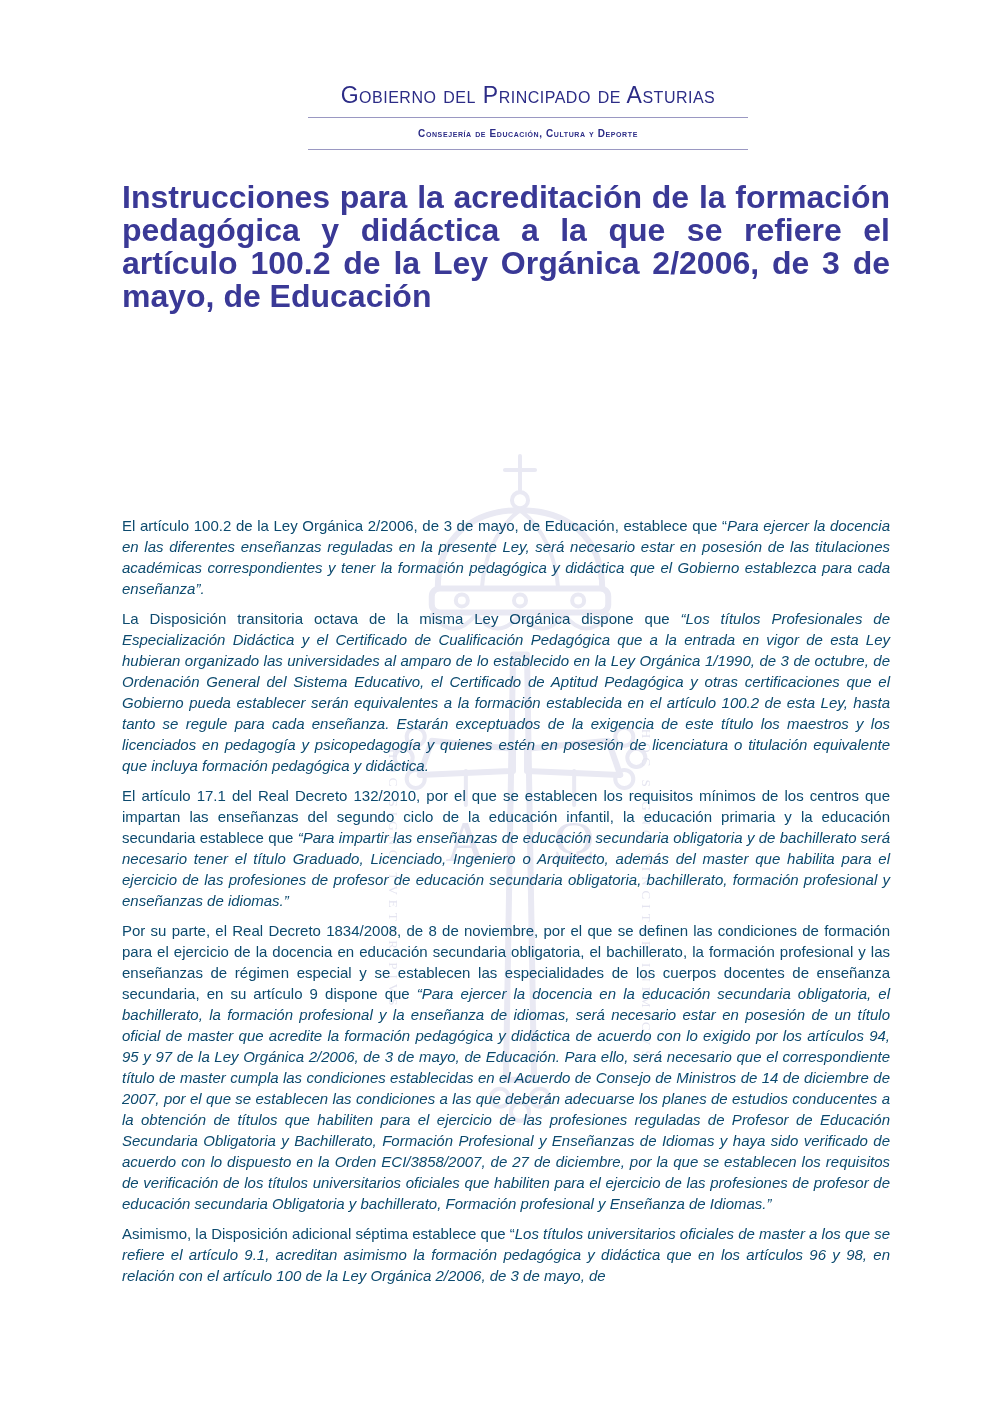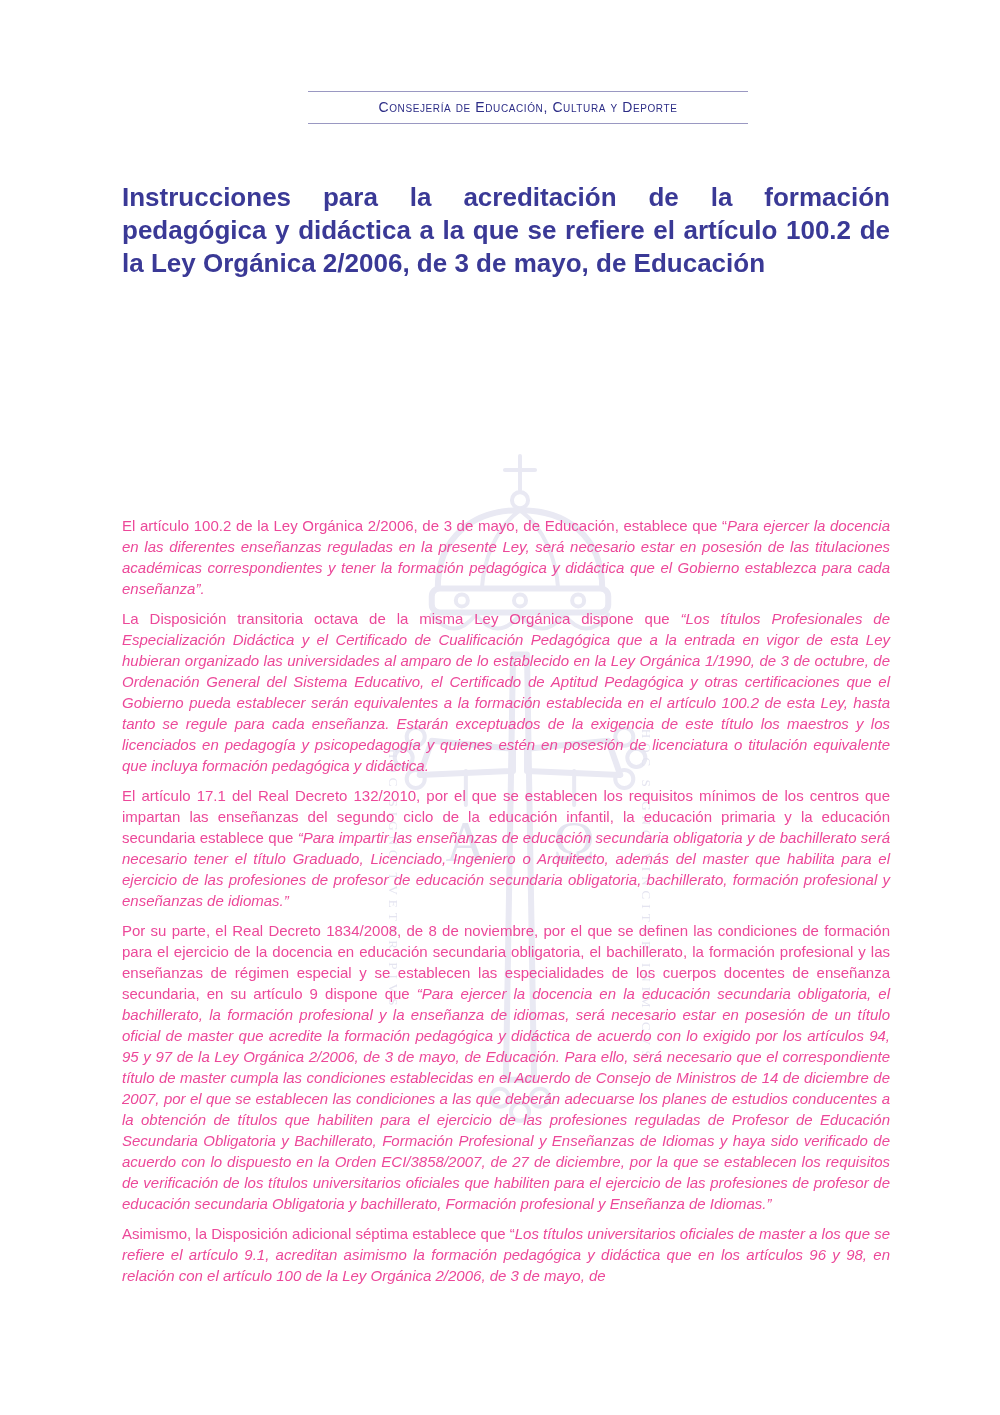--- a/index.html
+++ b/index.html
@@ -30,35 +30,35 @@
     letter-spacing: 0.5px;
     font-weight: normal;
   }
   .header-rule {
     border: none;
     border-top: 1px solid #9A98C2;
     margin-top: 9px;
   }
   .dept-name {
     font-variant: small-caps;
-    font-size: 14px;
+    font-size: 10px;
     line-height: 19px;
     letter-spacing: 0.6px;
     margin-top: 6px;
-    font-weight: normal;
+    font-weight: bold;
   }
   .header-rule.bottom { margin-top: 6px; }
 
   
   .doc-title {
     position: absolute;
     top: 181px;
     left: 122px;
     width: 768px;
-    font-size: 26px;
+    font-size: 32px;
     line-height: 33px;
     color: #3A3996;
     text-align: justify;
     z-index: 2;
   }
   .doc-subtitle {
     position: absolute;
     top: 361px;
     left: 122px;
     width: 768px;
@@ -70,21 +70,21 @@
   }
 
   
   .body-text {
     position: absolute;
     top: 515px;
     left: 122px;
     width: 768px;
     font-size: 15px;
     line-height: 21px;
-    color: #ec4899;
+    color: #0c4a6e;
     text-align: justify;
     z-index: 2;
   }
   .body-text p { margin-bottom: 9px; }
   .body-text em { font-style: italic; }
 
   
   .watermark {
     position: absolute;
     top: 448px;
@@ -139,20 +139,21 @@
       <path class="wm-thin" d="M146,322 v34 M254,322 v34"></path>
       <text class="wm-text" x="146" y="412" font-size="56" text-anchor="middle">Α</text>
       <text class="wm-text" x="254" y="412" font-size="56" text-anchor="middle">Ω</text>
 
       <text class="wm-text wm-vert" x="74" y="300">HOC SIGNO TVETVR PIVS</text>
       <text class="wm-text wm-vert" x="326" y="280">HOC SIGNO VINCITVR INIMICVS</text>
     </svg>
   </div>
 
   <header class="header">
+    <div class="gov-name">Gobierno del Principado de Asturias</div>
     <hr class="header-rule">
     <div class="dept-name">Consejería de Educación, Cultura y Deporte</div>
     <hr class="header-rule bottom">
   </header>
 
   <h1 class="doc-title">Instrucciones para la acreditación de la formación pedagógica y didáctica a la que se refiere el artículo 100.2 de la Ley Orgánica 2/2006, de 3 de mayo, de Educación</h1>
 
 
   <main class="body-text">
     <p><span>El artículo 100.2 de la Ley Orgánica 2/2006, de 3 de mayo, de Educación, establece que “</span><em>Para ejercer la docencia en las diferentes enseñanzas reguladas en la presente Ley, será necesario estar en posesión de las titulaciones académicas correspondientes y tener la formación pedagógica y didáctica que el Gobierno establezca para cada enseñanza”.</em></p>

